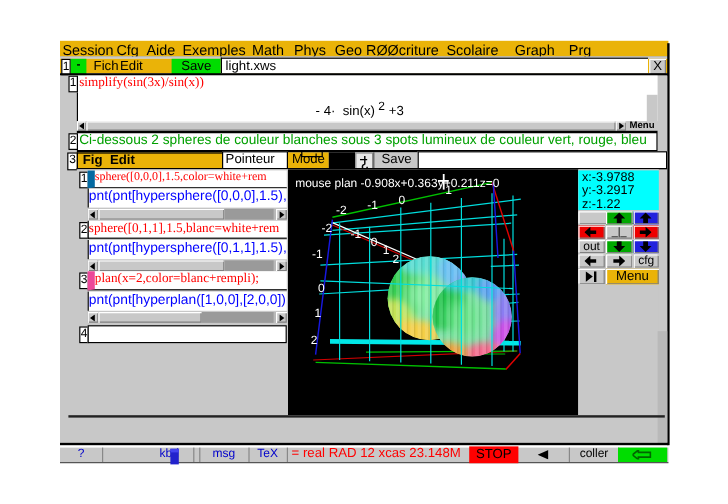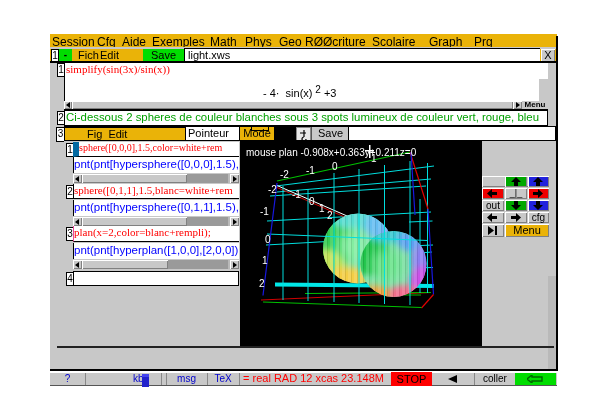--- a/index.html
+++ b/index.html
@@ -67,21 +67,21 @@
     </svg>
 <div class="abs gray" style="left:522px;top:101px;width:26px;height:8px;font-size:8px;font-weight:bold;line-height:8px;text-align:center;">Menu</div>
 
 <div class="abs" style="left:64px;top:109px;width:484px;height:18px;background:#fff;border:2px solid #000;border-left-width:1px;border-right-width:1px;box-sizing:border-box;"></div>
 <div class="lbl" style="left:57px;top:111px;width:6px;height:12px;">2</div>
 <div class="abs" style="left:66px;top:111px;font-size:11.4px;color:#00a000;white-space:nowrap;">Ci-dessous 2 spheres de couleur blanches sous 3 spots lumineux de couleur vert, rouge, bleu</div>
 
 <div class="lbl" style="left:56px;top:127px;width:7px;height:13px;">3</div>
 
 <div class="abs cream" style="left:64px;top:127px;width:121px;height:14px;border:1px solid #000;border-right:none;box-sizing:border-box;"></div>
-<div class="abs" style="left:87px;top:128px;font-size:11px;">Fig&nbsp;&nbsp;Edit</div>
+<div class="abs" style="left:69px;top:128px;font-size:11px;font-weight:bold;">Fig&nbsp;&nbsp;Edit</div>
 <div class="abs" style="left:185px;top:126px;width:55px;height:15px;background:#fff;border:1px solid #000;box-sizing:border-box;font-size:11px;line-height:13px;padding-left:2px;">Pointeur</div>
 <div class="abs cream" style="left:240px;top:127px;width:34px;height:14px;font-size:11px;line-height:13px;text-align:center;">Mode</div>
 <div class="abs" style="left:251px;top:125px;width:16px;height:4px;border:1px solid #000;background:none;"></div>
 <div class="abs" style="left:274px;top:127px;width:22px;height:14px;background:#000;"></div>
 <div class="abs" style="left:296px;top:127px;width:15px;height:14px;background:#e8e8e8;border:1px solid #888;box-sizing:border-box;"></div>
 <svg class="abs" style="left:298px;top:128px;" width="12" height="12" viewBox="0 0 12 12">
       <path d="M2,5 L8,5 M6,2 L6,9 M6,9 a2,2 0 1,0 2,2" stroke="#000" fill="none" stroke-width="1.2"></path>
     </svg>
 <div class="abs gray" style="left:311px;top:127px;width:37px;height:14px;font-size:11px;line-height:13px;text-align:center;border-left:1px solid #555;">Save</div>
 <div class="abs" style="left:348px;top:126px;width:208px;height:15px;background:#fff;border:1px solid #000;box-sizing:border-box;"></div>
@@ -116,21 +116,21 @@
       <path d="M5,0 L1,3 L5,6 Z" fill="#000"></path>
     </svg>
 <div class="abs gray raised" style="left:82px;top:217px;width:105px;height:9px;"></div>
 <div class="abs" style="left:187px;top:217px;width:41px;height:9px;background:#9a9a9a;"></div>
 <div class="abs gray raised" style="left:230px;top:217px;width:9px;height:9px;"></div>
 <svg class="abs" style="left:232px;top:219px;" width="6" height="6">
       <path d="M1,0 L5,3 L1,6 Z" fill="#000"></path>
     </svg>
 
 <div class="lbl" style="left:66px;top:227px;width:6px;height:12px;">3</div>
-<div class="abs" style="left:73px;top:226px;width:166px;height:16px;background:#fff;border-bottom:1px solid #000;border-left:1px solid #ec4899;box-sizing:border-box;overflow:hidden;font-family:'Liberation Serif',serif;font-size:11px;color:#f00;white-space:nowrap;">plan(x=2,color=blanc+rempli);</div>
+<div class="abs" style="left:73px;top:226px;width:166px;height:16px;background:#fff;border-bottom:1px solid #000;border-left:6px solid #ec4899;box-sizing:border-box;overflow:hidden;font-family:'Liberation Serif',serif;font-size:11px;color:#f00;white-space:nowrap;">plan(x=2,color=blanc+rempli);</div>
 <div class="abs" style="left:73px;top:243px;width:166px;height:16px;background:#fff;border-left:1px solid #000;box-sizing:border-box;overflow:hidden;font-size:11.5px;color:#00f;white-space:nowrap;padding-top:1px;">pnt(pnt[hyperplan([1,0,0],[2,0,0]),</div>
 
 <div class="abs" style="left:73px;top:260px;width:166px;height:9px;background:#b9b9b9;"></div>
 <div class="abs gray raised" style="left:73px;top:260px;width:9px;height:9px;"></div>
 <svg class="abs" style="left:74px;top:262px;" width="6" height="6">
       <path d="M5,0 L1,3 L5,6 Z" fill="#000"></path>
     </svg>
 <div class="abs gray raised" style="left:82px;top:260px;width:86px;height:9px;"></div>
 <div class="abs" style="left:168px;top:260px;width:60px;height:9px;background:#9a9a9a;"></div>
 <div class="abs gray raised" style="left:230px;top:260px;width:9px;height:9px;"></div>
@@ -247,20 +247,21 @@
     <text x="79" y="71">1</text>
     <text x="87" y="78">2</text>
     <text x="20" y="74">-1</text>
     <text x="25" y="102">0</text>
     <text x="22" y="123">1</text>
     <text x="19" y="146">2</text>
   </g>
 </svg>
 
 <div class="abs gray" style="left:482px;top:141px;width:67px;height:205px;"></div>
+<div class="abs" style="left:482px;top:142px;width:67px;height:33px;background:#00ffff;font-size:10.5px;line-height:11px;color:#000;padding-left:3px;padding-top:1px;box-sizing:border-box;">x:-3.9788<br>y:-3.2917<br>z:-1.22</div>
 
 <div class="abs gray raised" style="left:482px;top:176px;width:26px;height:11px;font-size:10px;line-height:11px;text-align:right;padding-left:32px;">in</div>
 <div class="abs raised" style="left:505px;top:176px;width:22px;height:11px;background:#00a800;"></div>
 <svg class="abs" style="left:511px;top:177px;" width="10" height="9">
       <path d="M5,0 L10,5 L7,5 L7,9 L3,9 L3,5 L0,5 Z" fill="#000"></path>
     </svg>
 <div class="abs raised" style="left:528px;top:176px;width:21px;height:11px;background:#2222dd;"></div>
 <svg class="abs" style="left:533px;top:177px;" width="10" height="9">
       <path d="M5,0 L10,5 L7,5 L7,9 L3,9 L3,5 L0,5 Z" fill="#000"></path>
     </svg>

